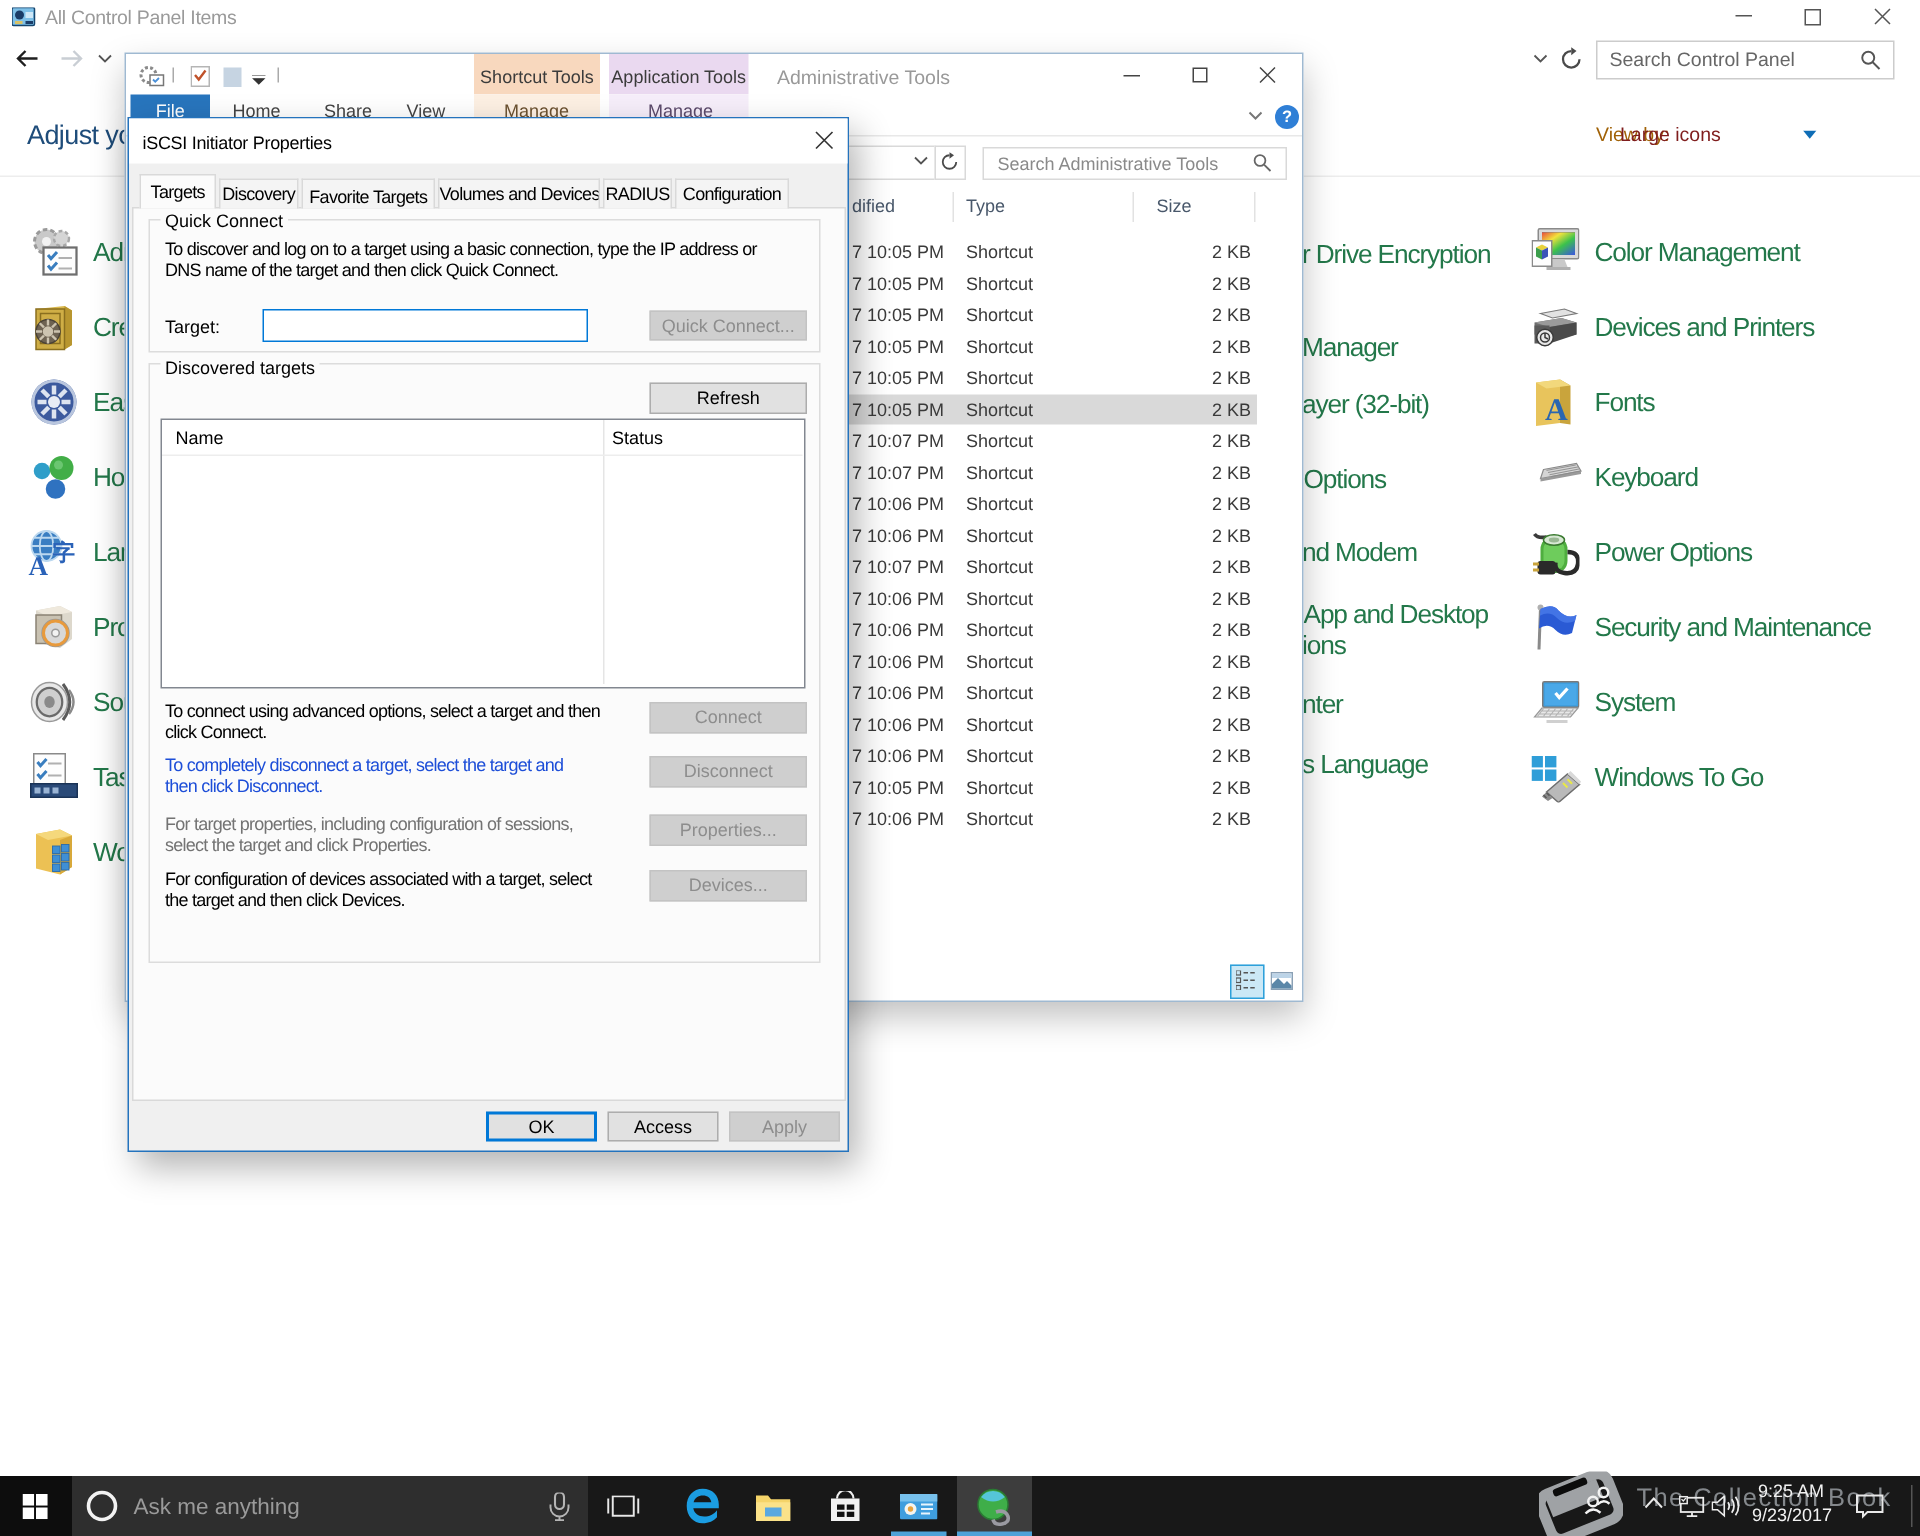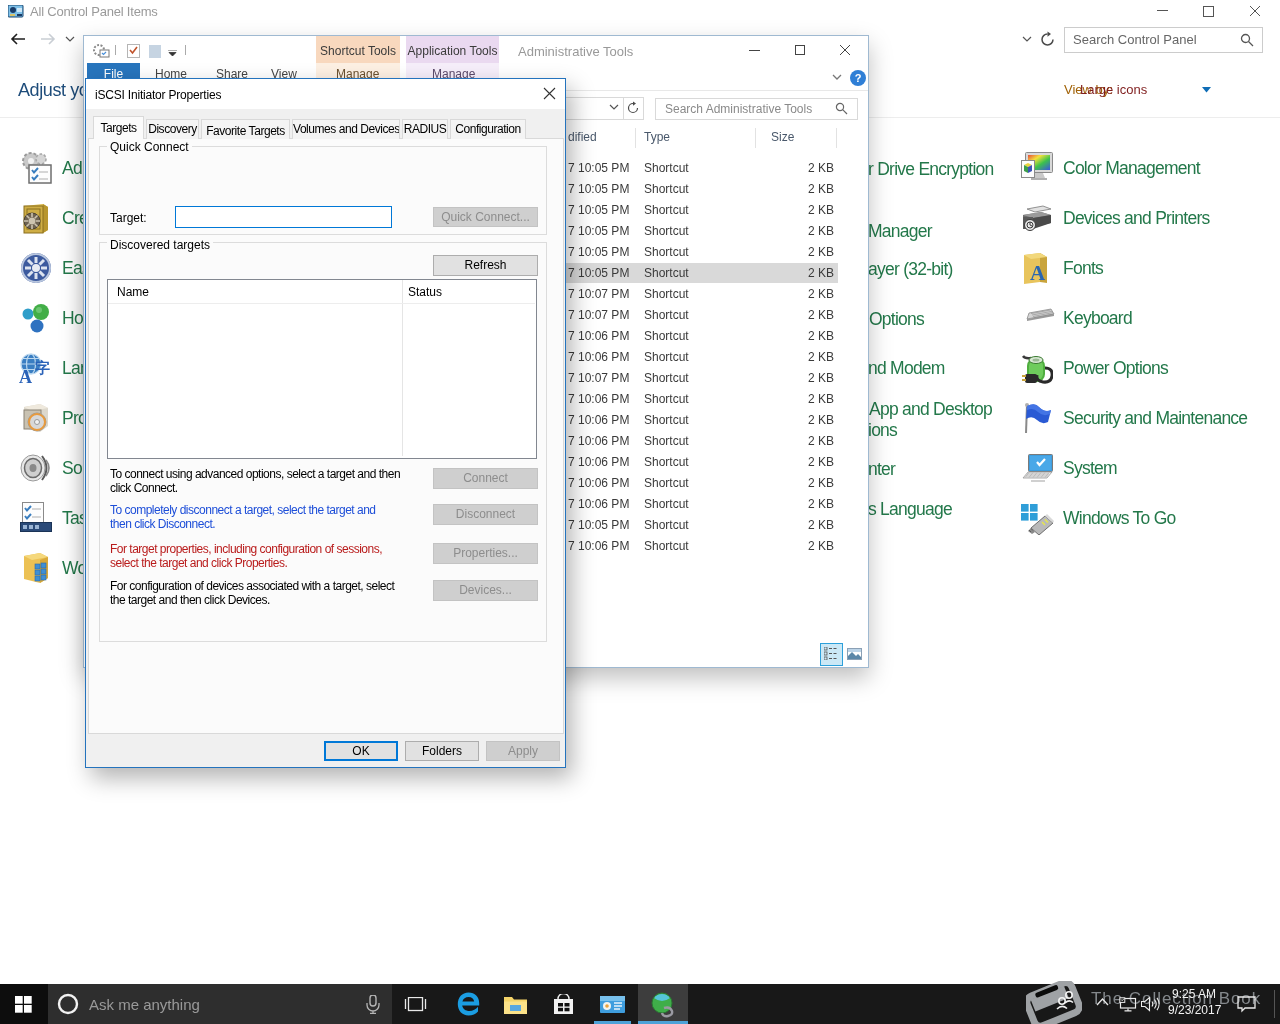--- a/index.html
+++ b/index.html
@@ -444,45 +444,46 @@
     </div>
   <div class="abs tab" style="left:316px;top:40px;width:44px;height:19px">
       <div style="margin-top:2px">RADIUS</div>
     </div>
   <div class="abs tab" style="left:364px;top:40px;width:74px;height:19px">
       <div style="margin-top:2px">Configuration</div>
     </div>
 
   <div class="abs" style="left:13px;top:67px;width:446px;height:87px;border:1px solid #dcdcdc"></div>
   <div class="abs f12" style="left:21px;top:61px;background:#fbfbfb;padding:0 3px;color:#000">Quick Connect</div>
+  <div class="abs f12 seg" style="left:24px;top:81px;width:440px;color:#000;line-height:13.5px">To discover and log on to a target using a basic connection, type the IP address or<br>DNS name of the target and then click Quick Connect.</div>
   <div class="abs f12" style="left:24px;top:132px;color:#000">Target:</div>
   <div class="abs" style="left:89px;top:127px;width:215px;height:20px;background:#fff;border:1px solid #0078d7"></div>
   <div class="abs btnd" style="left:347px;top:128px;width:103px;height:18px;line-height:18px">Quick Connect...</div>
 
   <div class="abs" style="left:13px;top:163px;width:446px;height:398px;border:1px solid #dcdcdc"></div>
   <div class="abs f12" style="left:21px;top:159px;background:#fbfbfb;padding:0 3px;color:#000">Discovered targets</div>
   <div class="abs btn" style="left:347px;top:176px;width:103px;height:19px;line-height:19px">Refresh</div>
 
   <div class="abs" style="left:21px;top:200px;width:428px;height:178px;background:#fff;border:1px solid #828790"></div>
   <div class="abs f12" style="left:31px;top:206px;color:#000">Name</div>
   <div class="abs f12" style="left:322px;top:206px;color:#000">Status</div>
   <div class="abs" style="left:316px;top:201px;width:1px;height:176px;background:#e5e5e5"></div>
   <div class="abs" style="left:22px;top:224px;width:427px;height:1px;background:#ededed"></div>
 
   <div class="abs f12 seg" style="left:24px;top:389px;width:330px;color:#000;line-height:13.5px">To connect using advanced options, select a target and then<br>click Connect.</div>
   <div class="abs btnd" style="left:347px;top:389px;width:103px;height:19px;line-height:19px">Connect</div>
   <div class="abs f12 seg" style="left:24px;top:425px;width:330px;color:#1d4ed8;line-height:13.5px">To completely disconnect a target, select the target and<br>then click Disconnect.</div>
   <div class="abs btnd" style="left:347px;top:425px;width:103px;height:19px;line-height:19px">Disconnect</div>
-  <div class="abs f12 seg" style="left:24px;top:464px;width:330px;color:#b91c1c;line-height:13.5px">For target properties, including configuration of sessions,<br>select the target and click Properties.</div>
+  <div class="abs f12 seg" style="left:24px;top:464px;width:330px;color:#737373;line-height:13.5px">For target properties, including configuration of sessions,<br>select the target and click Properties.</div>
   <div class="abs btnd" style="left:347px;top:464px;width:103px;height:19px;line-height:19px">Properties...</div>
   <div class="abs f12 seg" style="left:24px;top:501px;width:330px;color:#000;line-height:13.5px">For configuration of devices associated with a target, select<br>the target and then click Devices.</div>
   <div class="abs btnd" style="left:347px;top:501px;width:103px;height:19px;line-height:19px">Devices...</div>
 
   <div class="abs btn" style="left:238px;top:662px;width:70px;height:16px;line-height:16px;border:2px solid #0078d7">OK</div>
-  <div class="abs btn" style="left:319px;top:662px;width:72px;height:18px;line-height:18px">Folders</div>
+  <div class="abs btn" style="left:319px;top:662px;width:72px;height:18px;line-height:18px">Access</div>
   <div class="abs btnd" style="left:400px;top:662px;width:72px;height:18px;line-height:18px">Apply</div>
 </div>
 
 <div id="taskbar" class="abs">
 
   <div class="abs" style="left:0;top:0;width:48px;height:40px;background:#0d0d0d"></div>
   <svg class="abs" style="left:15px;top:12px" width="17" height="17">
     <rect x="0" y="0" width="7.7" height="7.7" fill="#fff"></rect>
     <rect x="9" y="0" width="7.7" height="7.7" fill="#fff"></rect>
     <rect x="0" y="9" width="7.7" height="7.7" fill="#fff"></rect>

